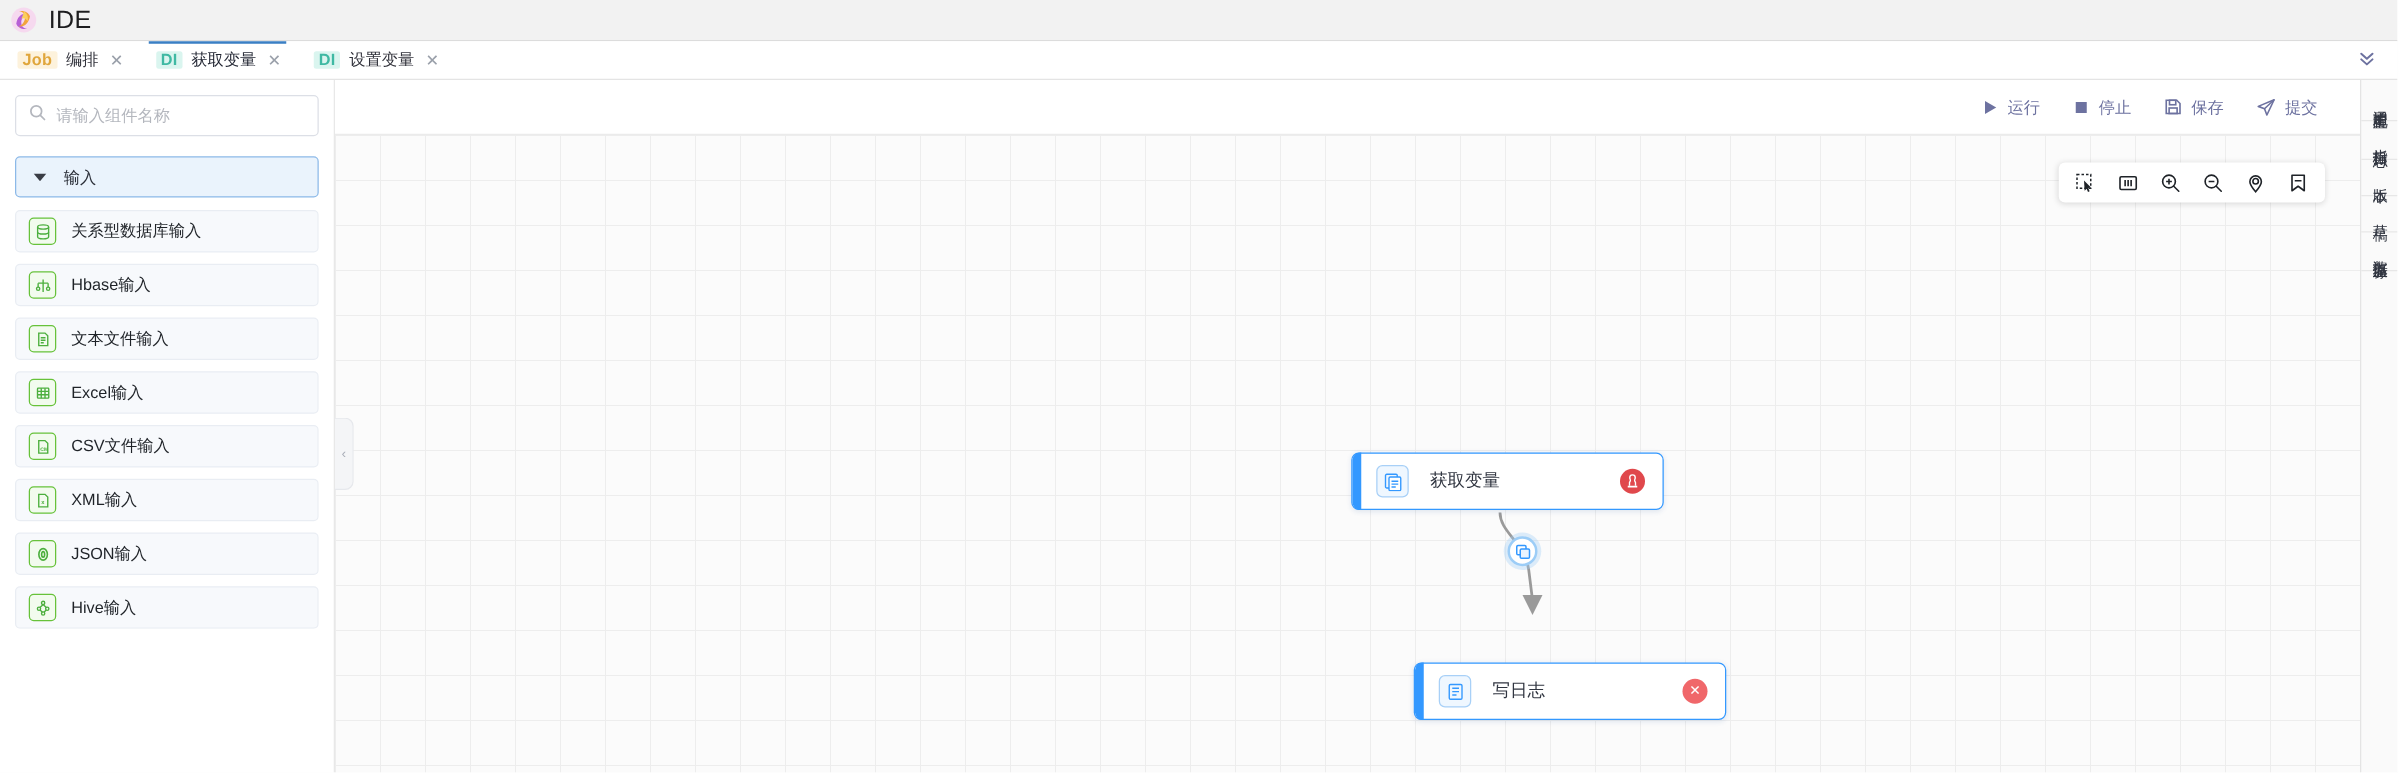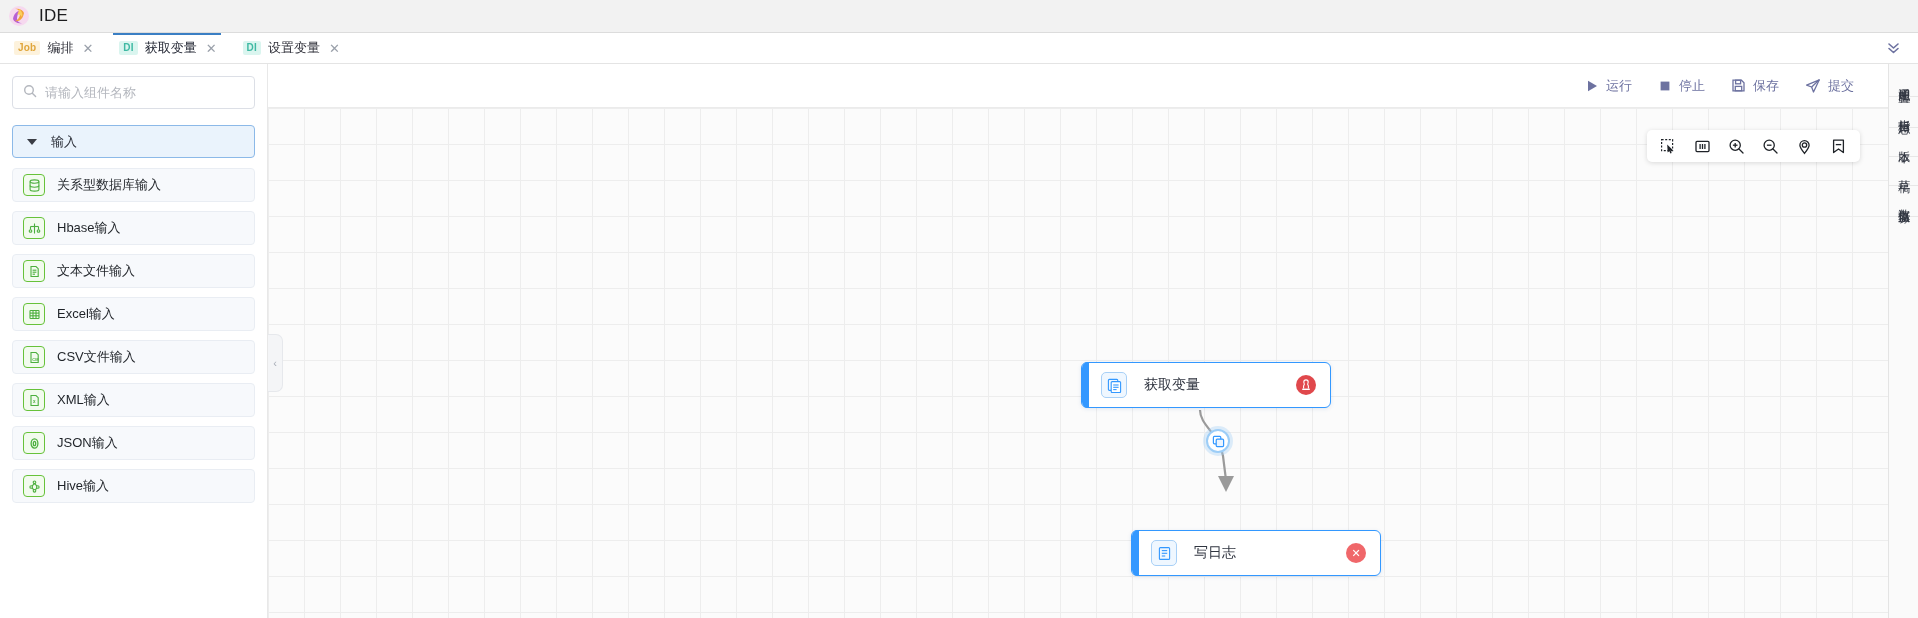--- a/index.html
+++ b/index.html
@@ -10,40 +10,40 @@
   }
   .app { position: relative; width: 1918px; height: 618px; display: flex; flex-direction: column; }
 
   
   .titlebar {
     height: 33px; flex: 0 0 33px; background: #f2f2f2;
     border-bottom: 1px solid #dcdcdc;
     display: flex; align-items: center; padding-left: 8px; gap: 9px;
   }
   .logo { width: 22px; height: 22px; flex: 0 0 22px; position: relative; }
-  .app-title { font-size: 17px; color: #1d1d1f; letter-spacing: .3px; }
+  .app-title { font-size: 20px; color: #1d1d1f; letter-spacing: .3px; }
 
   
   .tabbar {
     height: 31px; flex: 0 0 31px; background: #fff;
     border-bottom: 1px solid #e4e4e4;
     display: flex; align-items: stretch; position: relative;
   }
   .tab {
     display: flex; align-items: center; gap: 7px;
     padding: 0 12px 0 14px; position: relative; cursor: pointer;
     font-size: 13px; color: #30313a; white-space: nowrap;
   }
   .tab.active { color: #1f2330; }
   .tab.active::after {
     content: ""; position: absolute; left: 8px; right: 8px; top: 0; height: 2px;
     background: #3a7fc4;
   }
   .tag {
-    font-size: 10px; line-height: 13px; height: 14px; padding: 0 4px;
+    font-size: 13px; line-height: 13px; height: 14px; padding: 0 4px;
     border-radius: 2px; font-weight: bold; letter-spacing: .2px;
   }
   .tag.job { background: #fdf2dc; color: #e0a63c; }
   .tag.di  { background: #daf5ef; color: #3fb9a3; }
   .tab-close { font-size: 13px; color: #9aa0aa; line-height: 1; margin-left: 2px; }
   .tabbar-right {
     margin-left: auto; display: flex; align-items: center;
     padding-right: 16px; color: #6b6f88;
   }
   .chev-dbl { font-size: 15px; color: #6d72a0; cursor: pointer; line-height: 1; }

